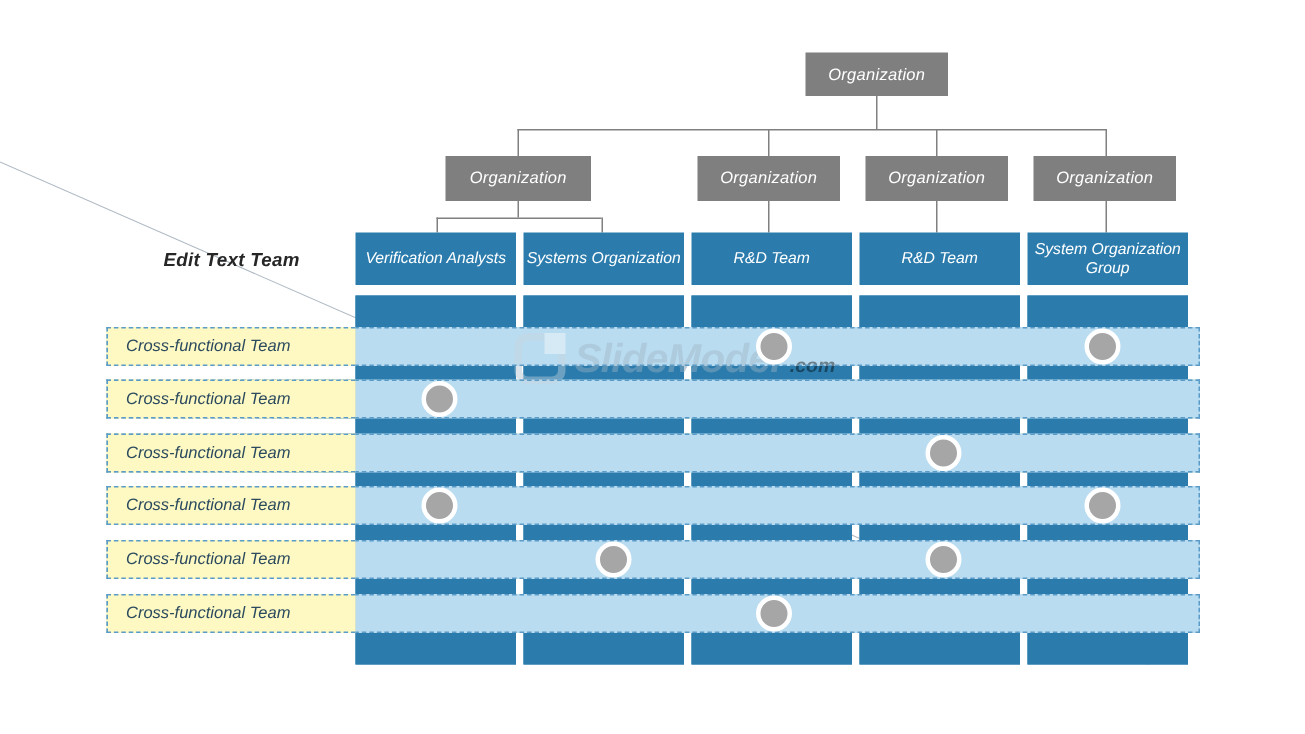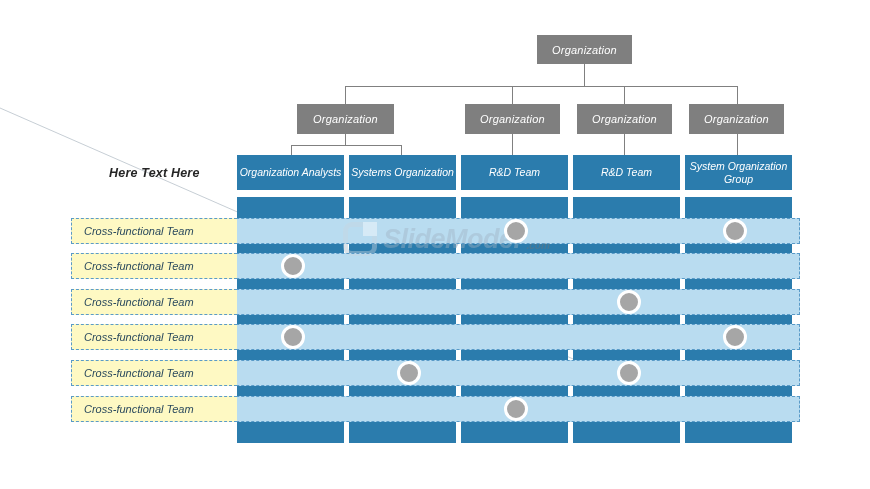--- a/index.html
+++ b/index.html
@@ -68,21 +68,21 @@
     width:34px;height:34px;border:5px solid #c9d6e0;border-radius:9px;
     box-sizing:border-box;position:relative;
   }
   .wm-logo:after{
     content:"";position:absolute;right:-5px;top:-5px;width:14px;height:14px;
     background:#ffffff;
   }
   .wm-text{
     font-size:27px;font-weight:bold;color:#9fb3c4;letter-spacing:-.5px;
   }
-  .wm-dot{font-size:10px;font-weight:bold;color:#737373;align-self:flex-end;padding-bottom:5px;}
+  .wm-dot{font-size:13px;font-weight:bold;color:#000000;align-self:flex-end;padding-bottom:5px;}
 </style>
 </head>
 <body>
 
 <div id="slide">
 
   <svg class="diag" width="870" height="489" style="left:0;top:0;">
     <line x1="0" y1="108" x2="870" y2="489" stroke="#6b7f90" stroke-width="0.7" opacity="0.55"></line>
   </svg>
 
@@ -114,21 +114,21 @@
     <span>Organization</span>
   </div>
   <div class="org-box" style="left:577px;top:104px;width:95px;height:30px;">
     <span>Organization</span>
   </div>
   <div class="org-box" style="left:689px;top:104px;width:95px;height:30px;">
     <span>Organization</span>
   </div>
 
   <div class="team-box" style="left:237px;top:155px;width:107px;height:35px;">
-    <span>Organization Analysts</span>
+    <span>Verification Analysts</span>
   </div>
   <div class="team-box" style="left:349px;top:155px;width:107px;height:35px;">
     <span>Systems Organization</span>
   </div>
   <div class="team-box" style="left:461px;top:155px;width:107px;height:35px;">
     <span>R&amp;D Team</span>
   </div>
   <div class="team-box" style="left:573px;top:155px;width:107px;height:35px;">
     <span>R&amp;D Team</span>
   </div>
@@ -225,16 +225,16 @@
       <div class="marker" style="left: 281px; top: 254px;"></div>
       <div class="marker" style="left: 617px; top: 290px;"></div>
       <div class="marker" style="left: 281px; top: 325px;"></div>
       <div class="marker" style="left: 723px; top: 325px;"></div>
       <div class="marker" style="left: 397px; top: 361px;"></div>
       <div class="marker" style="left: 617px; top: 361px;"></div>
       <div class="marker" style="left: 504px; top: 397px;"></div>
     </div>
 
   <div class="edit-label" style="left:109px;top:166px;">
-    <span>Here Text Here</span>
+    <span>Edit Text Team</span>
   </div>
 
 </div>
 
 </body></html>

